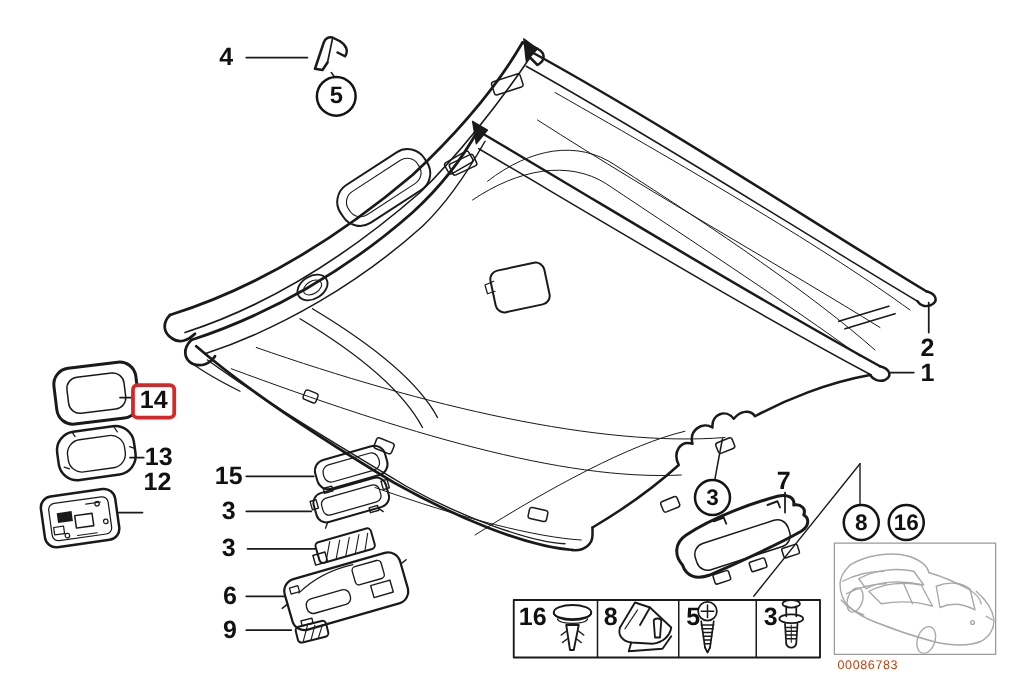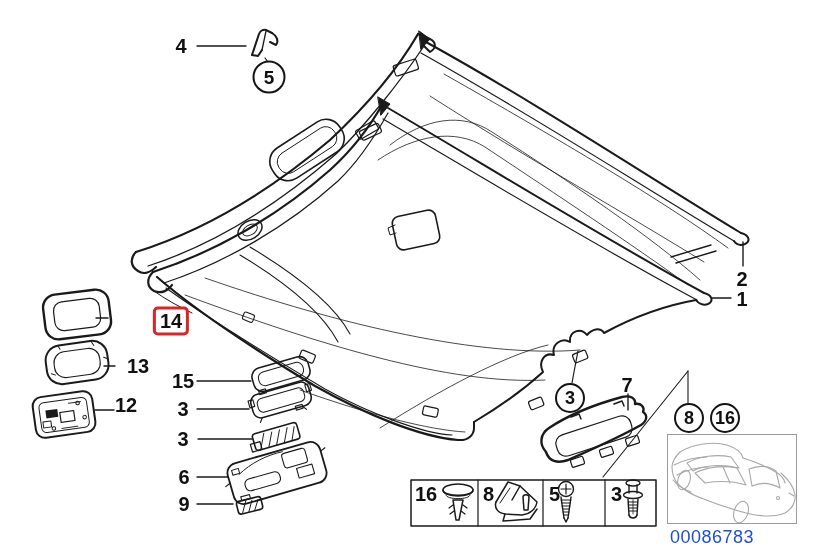--- a/index.html
+++ b/index.html
@@ -18,28 +18,28 @@
     width:30px;height:30px;border:2px solid #141414;border-radius:50%;
     background:#fff;display:flex;align-items:center;justify-content:center;
     font-weight:bold;font-size:18px;color:#111;line-height:1;cursor:pointer;
     box-sizing:border-box;
   }
   .circ.big{width:33px;height:33px;font-size:19px;}
   .redbox{
     position:absolute;transform:translate(-50%,-50%);
     border:3px solid #d92525;border-radius:5px;background:#fff;
     padding:1px 4px 2px 4px;font-weight:bold;font-size:20px;color:#111;
-    line-height:1;cursor:pointer;margin-left:48px;
+    line-height:1;cursor:pointer;
   }
   .legnum{
     position:absolute;font-weight:bold;font-size:20px;color:#111;line-height:1;
     cursor:pointer;
   }
   .imgnum{
-    position:absolute;font-size:18px;color:#1d4ed8;letter-spacing:0.5px;
+    position:absolute;font-size:10px;color:#c2410c;letter-spacing:0.5px;
     line-height:1;
   }
   .carbox{
     position:absolute;left:667px;top:434px;width:130px;height:90px;
     border:1px solid #9a9a9a;box-sizing:border-box;background:#fff;
   }
 </style>
 </head>
 <body>
 
@@ -255,22 +255,22 @@
     <circle cx="777" cy="497" r="1.5"></circle>
     <path d="M788 492 l5 3"></path>
   </svg>
 </div>
 
 <div class="lbl" style="left:181px;top:46px">4</div>
 <div class="circ big" style="left:269px;top:77px">5</div>
 <div class="lbl" style="left:742px;top:279px">2</div>
 <div class="lbl" style="left:742px;top:299px">1</div>
 <div class="redbox" style="left:123px;top:321px">14</div>
-<div class="lbl" style="left:138px;top:366px">13</div>
-<div class="lbl" style="left:126px;top:405px">12</div>
+<div class="lbl" style="left:127px;top:366px">13</div>
+<div class="lbl" style="left:126px;top:386px">12</div>
 <div class="lbl" style="left:183px;top:381px">15</div>
 <div class="lbl" style="left:183px;top:409px">3</div>
 <div class="lbl" style="left:183px;top:439px">3</div>
 <div class="lbl" style="left:184px;top:477px">6</div>
 <div class="lbl" style="left:184px;top:504px">9</div>
 <div class="circ" style="left:570px;top:398px">3</div>
 <div class="lbl" style="left:627px;top:385px">7</div>
 <div class="circ" style="left:689px;top:418px">8</div>
 <div class="circ" style="left:725px;top:418px">16</div>
 

